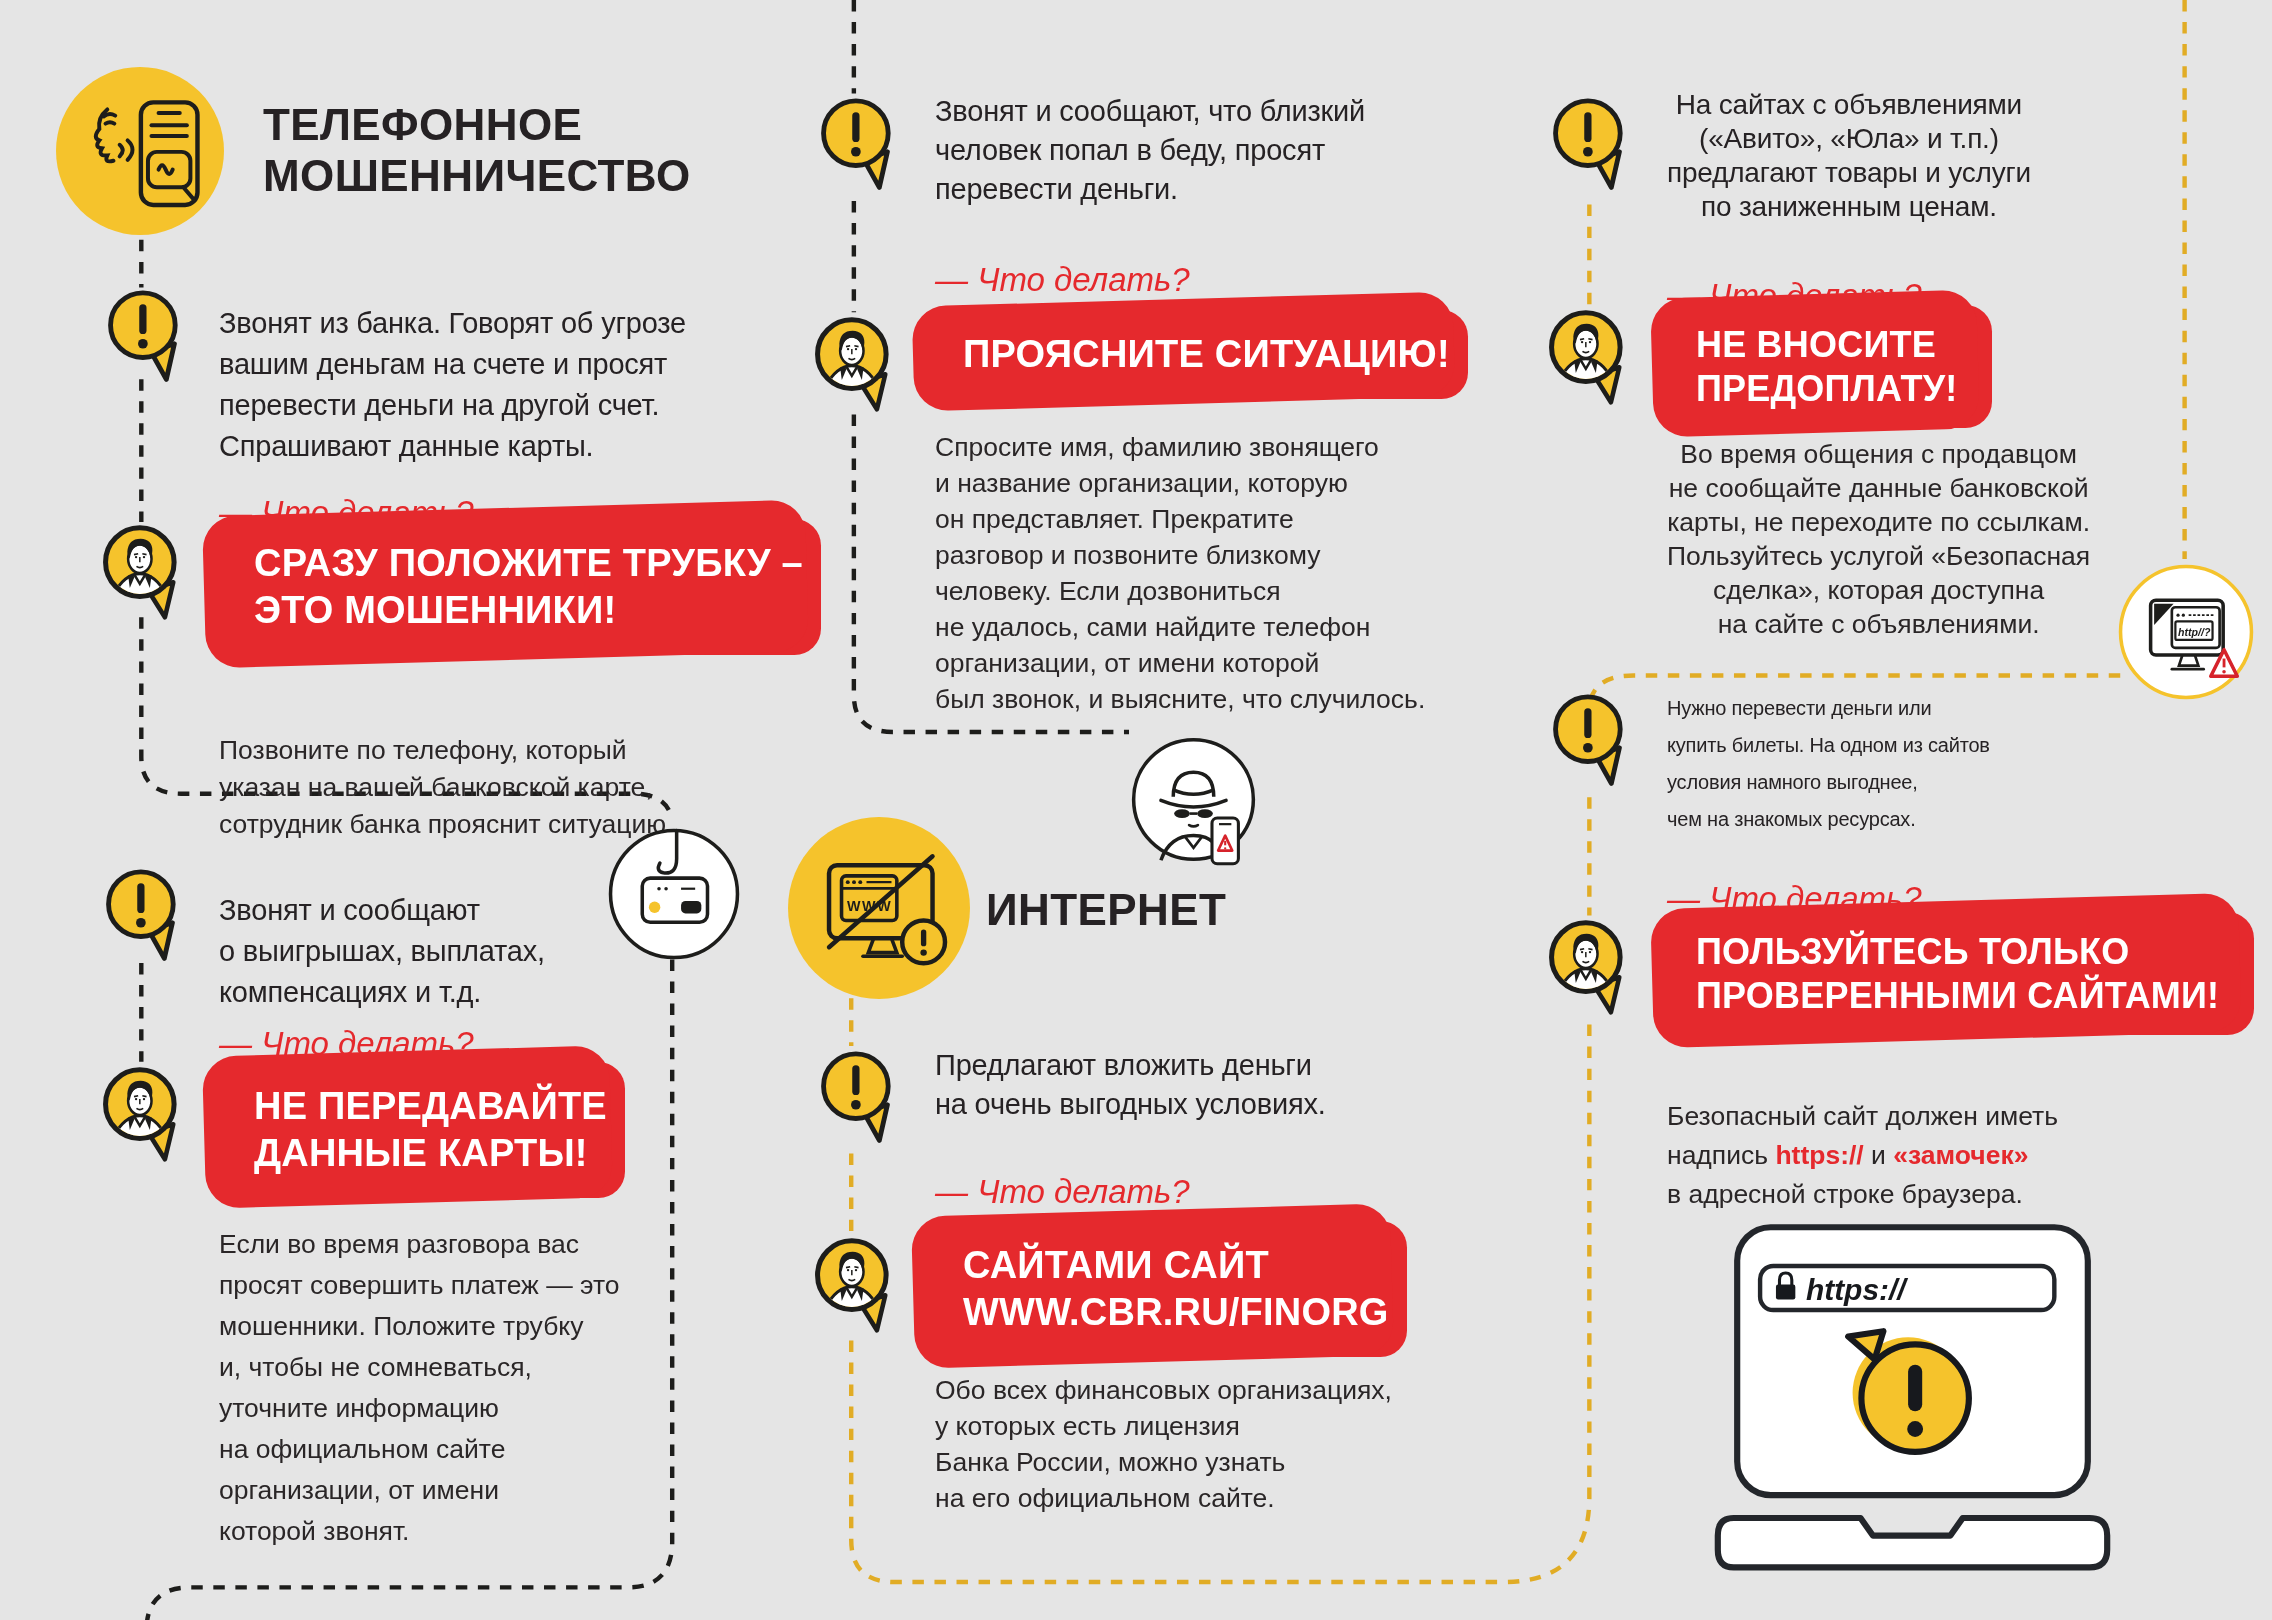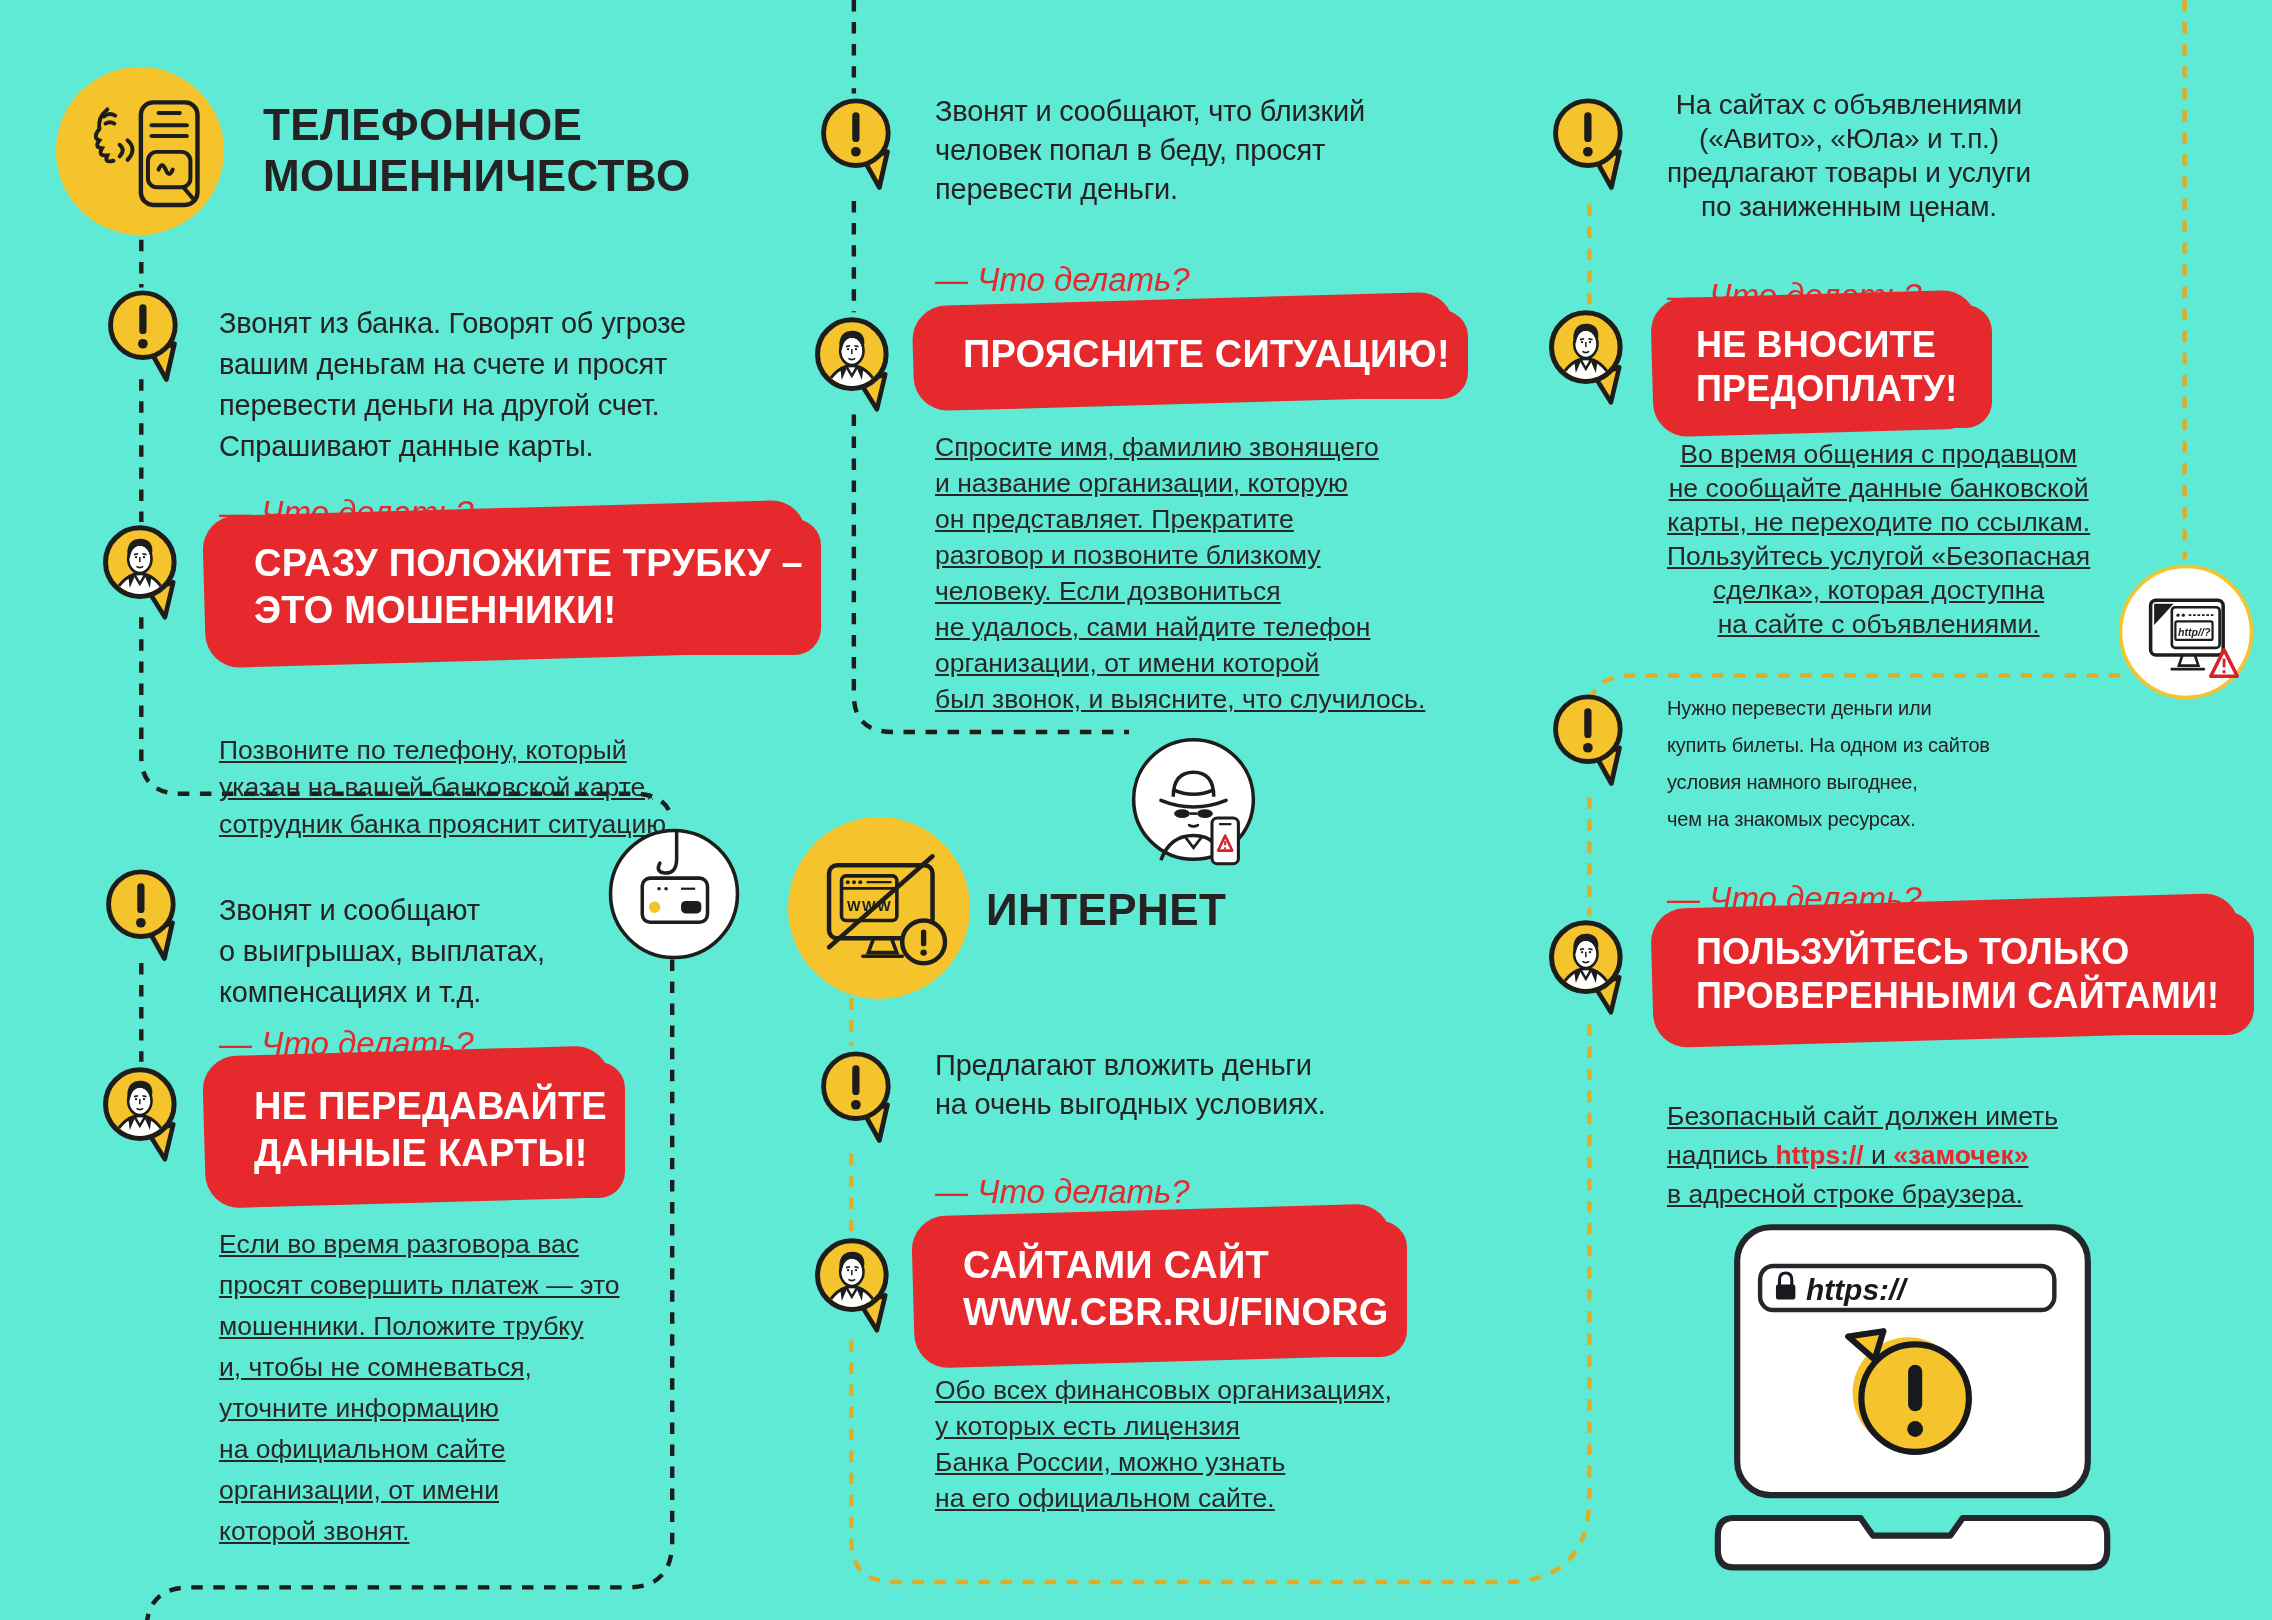--- a/index.html
+++ b/index.html
@@ -4,32 +4,32 @@
 <style>
   :root{
     --yellow:#F5C32C;
     --red:#E5292D;
     --ink:#262224;
     --line-black:#1D1D1B;
     --line-yellow:#E1AC25;
   }
   html,body{margin:0;padding:0;background:#fff;}
   .poster{
-    position:relative;width:2273px;height:1620px;background:#5eead4;overflow:hidden;
+    position:relative;width:2273px;height:1620px;background:#e5e5e5;overflow:hidden;
     font-family:"Liberation Sans",sans-serif;color:var(--ink);
   }
   .connectors{position:absolute;left:0;top:0;z-index:1;}
   .connectors path{fill:none;stroke-width:5;stroke-dasharray:13 12;}
   .ln-b{stroke:var(--line-black);}
   .ln-y{stroke:var(--line-yellow);}
   .pre{white-space:pre-line;}
   .sect-icon{position:absolute;border-radius:50%;background:var(--yellow);z-index:2;}
   .sect-title{position:absolute;font-weight:700;font-size:44px;line-height:51px;letter-spacing:0.4px;z-index:2;}
   .warn{position:absolute;font-weight:400;font-size:29px;line-height:39px;letter-spacing:-0.2px;z-index:2;}
-  .advice{position:absolute;font-weight:400;font-size:26.5px;line-height:37px;color:#2A2627;z-index:2;text-decoration:underline;}
+  .advice{position:absolute;font-weight:400;font-size:26.5px;line-height:37px;color:#2A2627;z-index:2;}
   .q{position:absolute;font-weight:400;font-style:italic;font-size:33px;color:var(--red);z-index:2;}
   .banner{
     position:absolute;z-index:2;background:var(--red);color:#fff;
     font-weight:700;font-size:38px;line-height:47px;letter-spacing:0.2px;
     padding:21px 18px 21px 41px;border-radius:26.5px;
   }
   .banner::before{
     content:"";position:absolute;z-index:-1;left:-8.8px;right:14px;top:-10.6px;bottom:-5.3px;
     background:var(--red);border-radius:34px;transform:rotate(-1.6deg);
   }

